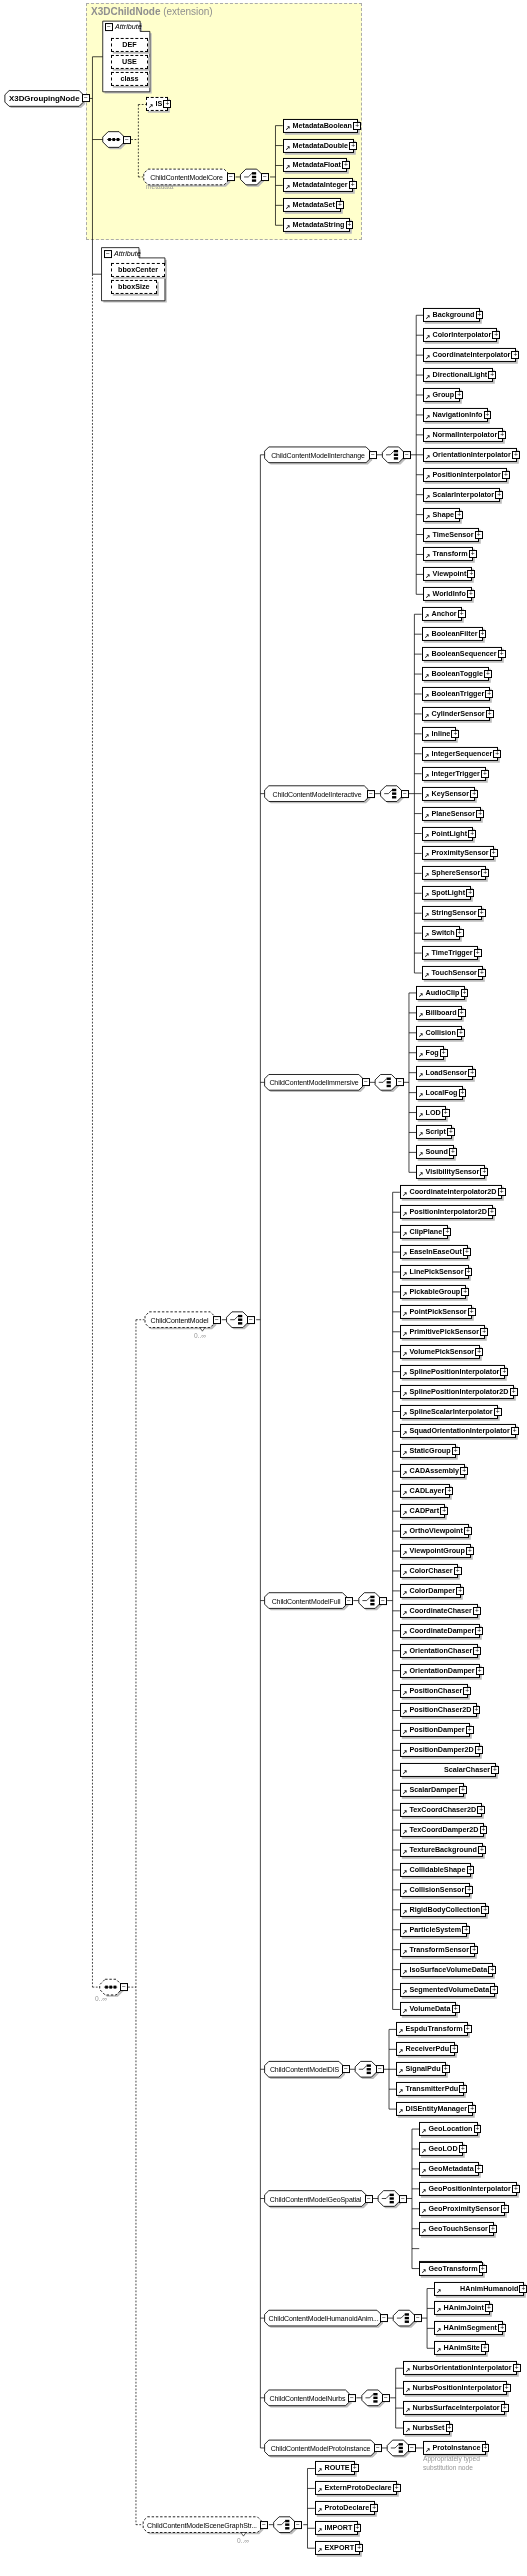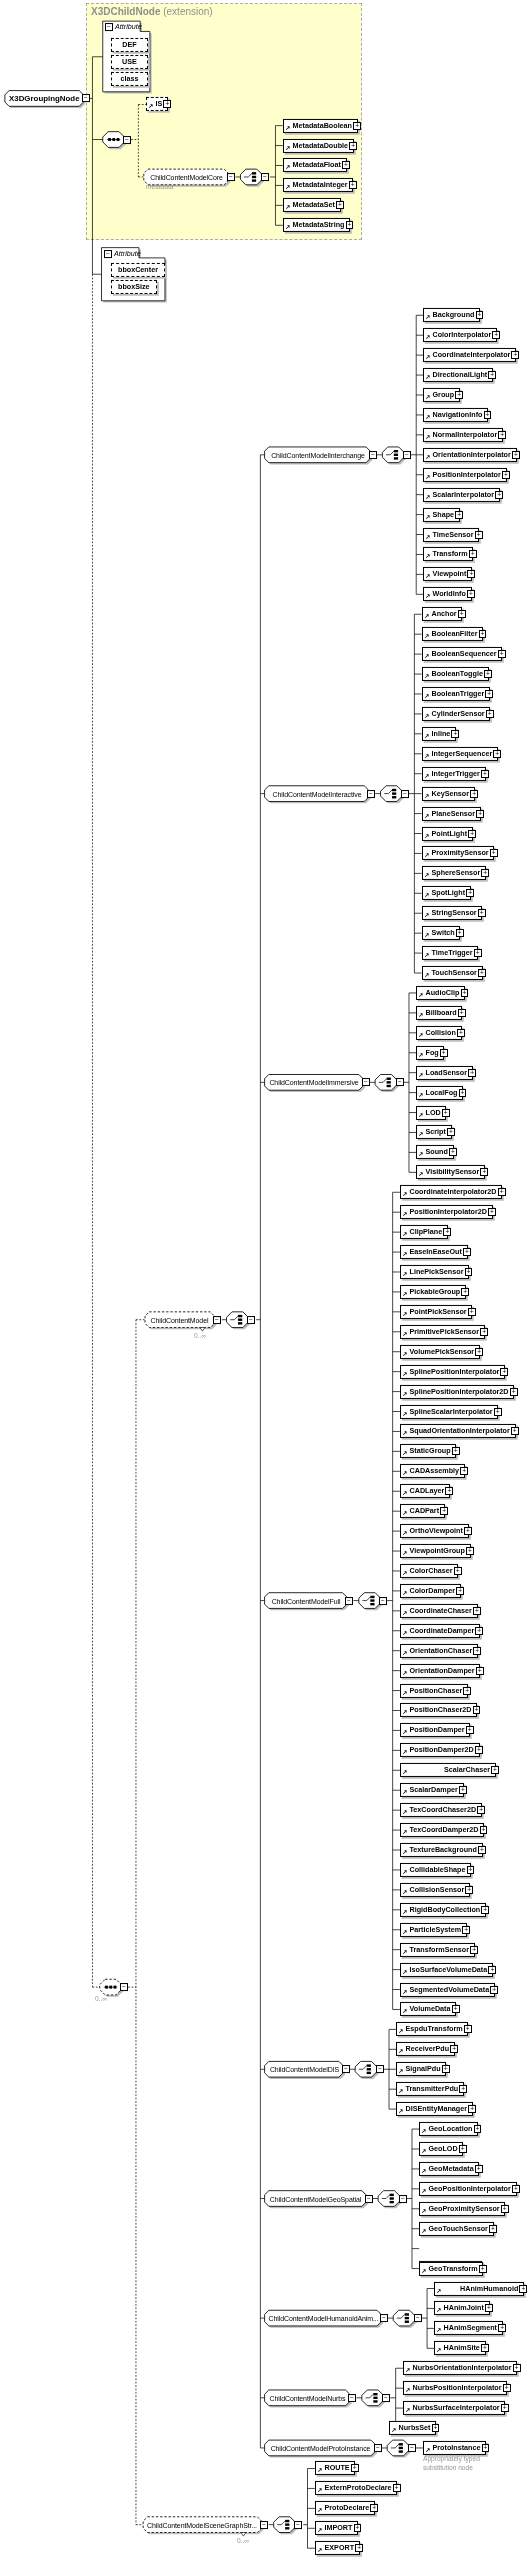--- a/index.html
+++ b/index.html
@@ -494,21 +494,21 @@
       <div class="node ref" style="left: 434px; top: 2289px; padding-left: 25px;">HAnimHumanoid<div class="pm-in">+</div></div>
       <div class="node ref" style="left: 434px; top: 2308px;">HAnimJoint<div class="pm-in">+</div></div>
       <div class="node ref" style="left: 434px; top: 2328px;">HAnimSegment<div class="pm-in">+</div></div>
       <div class="node ref" style="left: 434px; top: 2348px;">HAnimSite<div class="pm-in">+</div></div>
       <div class="hextext" style="left: 265px; top: 2398px; width: 85px;">ChildContentModelNurbs</div>
       <div class="pm" style="left: 348px; top: 2398px;">−</div>
       <div class="pm" style="left: 382px; top: 2398px;">−</div>
       <div class="node ref" style="left: 403px; top: 2368px;">NurbsOrientationInterpolator<div class="pm-in">+</div></div>
       <div class="node ref" style="left: 403px; top: 2388px;">NurbsPositionInterpolator<div class="pm-in">+</div></div>
       <div class="node ref" style="left: 403px; top: 2408px;">NurbsSurfaceInterpolator<div class="pm-in">+</div></div>
-      <div class="node ref" style="left: 389px; top: 2428px;">NurbsSet<div class="pm-in">+</div></div>
+      <div class="node ref" style="left: 403px; top: 2428px;">NurbsSet<div class="pm-in">+</div></div>
       <div class="hextext" style="left: 265px; top: 2448px; width: 111px;">ChildContentModelProtoInstance</div>
       <div class="pm" style="left: 374px; top: 2448px;">−</div>
       <div class="pm" style="left: 408px; top: 2448px;">−</div>
       <div class="node ref" style="left: 423px; top: 2448px;">ProtoInstance<div class="pm-in">+</div></div>
       <div class="gray" style="left: 423px; top: 2455px; width: 79px;">Appropriately typed substitution node</div>
       <div class="hextext" style="left: 143px; top: 2525px; width: 118px;">ChildContentModelSceneGraphStr...</div>
       <div class="pm" style="left: 260px; top: 2525px;">−</div>
       <div class="gray" style="left: 237px; top: 2537px;">0..∞</div>
       <div class="pm" style="left: 294px; top: 2525px;">−</div>
       <div class="node ref" style="left: 315px; top: 2468px;">ROUTE<div class="pm-in">+</div></div>

